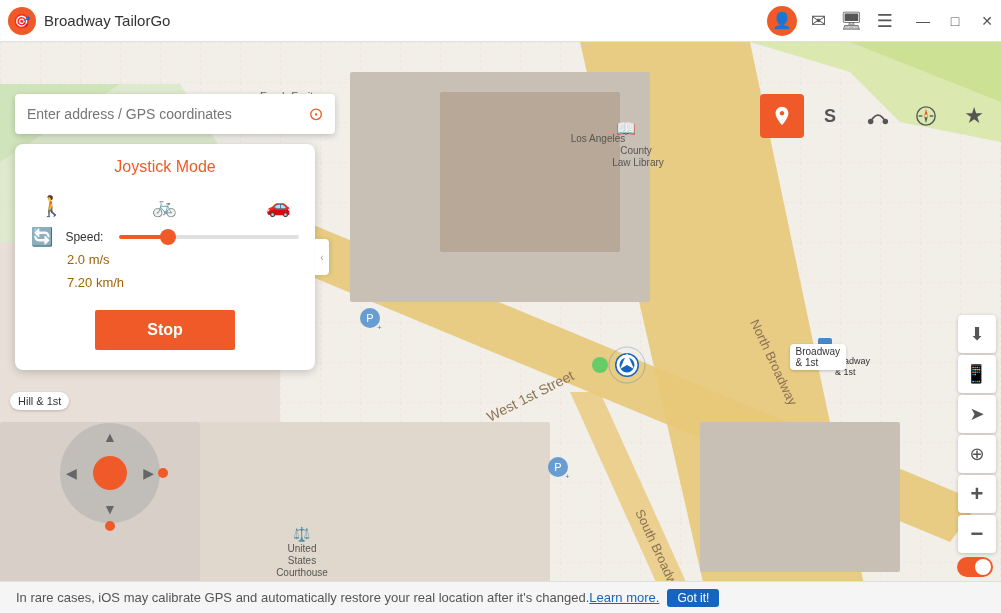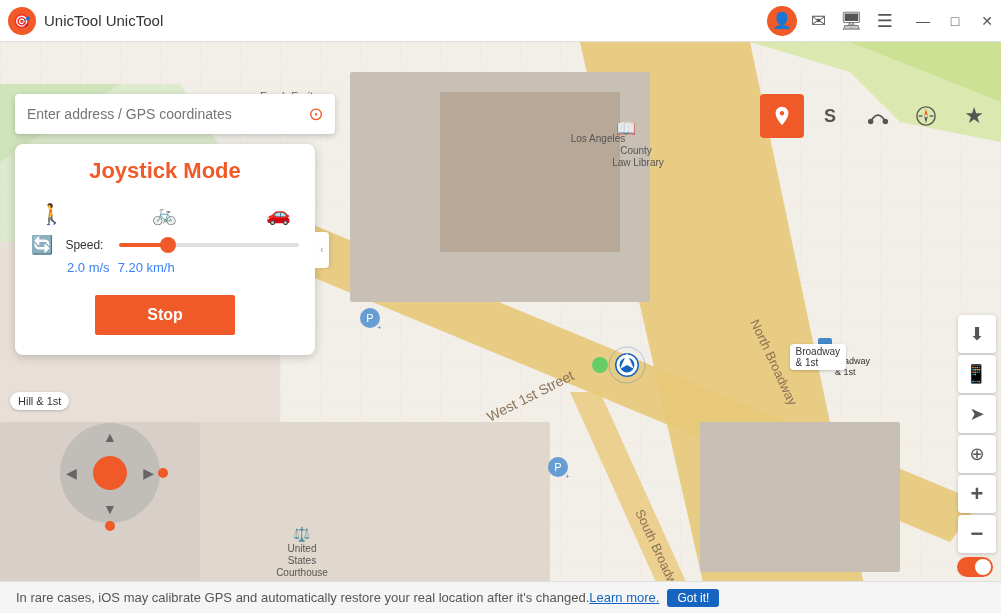--- a/index.html
+++ b/index.html
@@ -46,28 +46,28 @@
     }
     .tool-btn.active { background: #f05a28; color: white; }
     .tool-btn.inactive { background: transparent; color: #555; }
 
     
     #joystick-panel {
       position: absolute; top: 102px; left: 15px; width: 300px;
       background: white; border-radius: 8px; box-shadow: 0 2px 10px rgba(0,0,0,0.2);
       z-index: 60; padding-bottom: 20px;
     }
-    #joystick-title { text-align: center; color: #f05a28; font-size: 22px; font-weight: bold; padding: 14px 0 10px; }
+    #joystick-title { text-align: center; color: #f05a28; font-size: 16px; font-weight: normal; padding: 14px 0 10px; }
     #speed-section { padding: 8px 16px 12px; }
     #transport-icons { display: flex; justify-content: space-between; padding: 0 8px 8px; }
     .transport-icon { font-size: 20px; cursor: pointer; color: #555; }
     #speed-row { display: flex; align-items: center; gap: 8px; }
     #speed-slider { width: 100%; -webkit-appearance: none; height: 4px; background: #e0e0e0; border-radius: 2px; outline: none; }
     #speed-slider::-webkit-slider-thumb { -webkit-appearance: none; width: 16px; height: 16px; border-radius: 50%; background: #f05a28; cursor: pointer; }
-    #speed-values { display: flex; gap: 8px; font-size: 13px; color: #3b82f6; padding: 4px 0 0 36px; }
+    #speed-values { display: flex; gap: 8px; font-size: 13px; color: #a16207; padding: 4px 0 0 36px; flex-direction: column; }
     #stop-btn {
       display: block; margin: 8px auto 0; width: 140px; height: 40px;
       background: #f05a28; color: white; border: none; border-radius: 2px;
       font-size: 16px; font-weight: bold; cursor: pointer;
     }
     #panel-toggle {
       position: absolute; right: -14px; top: 50%; transform: translateY(-50%);
       width: 14px; height: 36px; background: white; border-radius: 0 4px 4px 0;
       display: flex; align-items: center; justify-content: center;
       box-shadow: 2px 0 4px rgba(0,0,0,0.1); cursor: pointer; font-size: 10px; color: #999;
@@ -149,21 +149,21 @@
       margin-left: auto;
     }
   </style>
 </head>
 <body>
 
 <div id="titlebar">
   <div id="app-icon">
     <span>🎯</span>
   </div>
-  <span id="app-title-text" style="font-size:15px;color:#333;flex:1;">UnicTool UnicTool</span>
+  <span id="app-title-text" style="font-size:15px;color:#333;flex:1;">Broadway TailorGo</span>
   <div class="titlebar-icons">
     <div class="avatar-circle">👤</div>
     <span class="titlebar-icon">✉</span>
     <span class="titlebar-icon">🖥</span>
     <span class="titlebar-icon">☰</span>
   </div>
   <div class="window-controls">
     <div class="win-btn">—</div>
     <div class="win-btn">□</div>
     <div class="win-btn close">✕</div>

